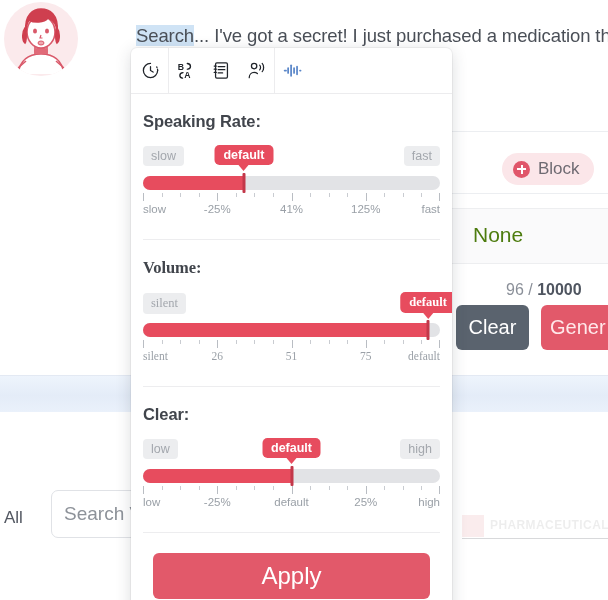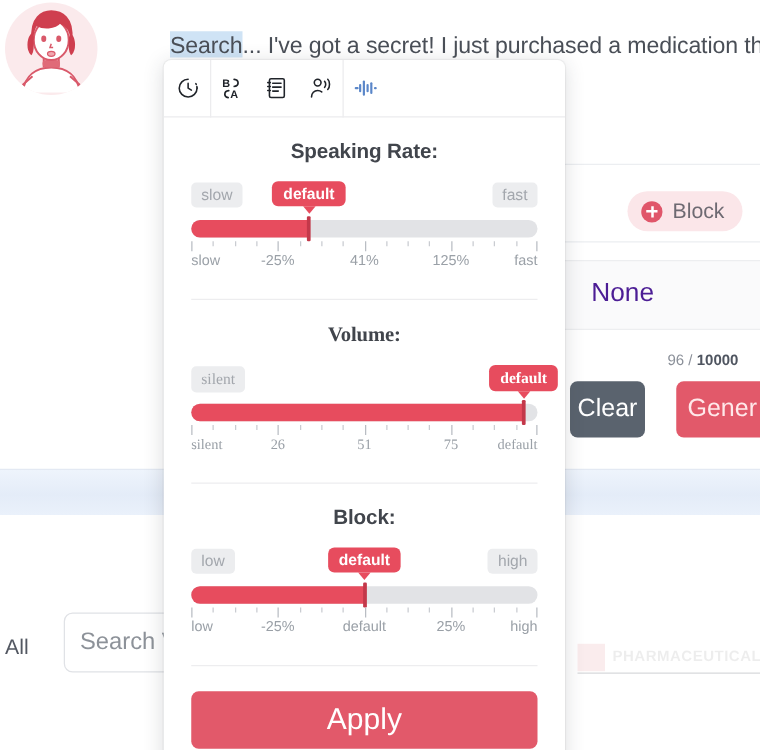--- a/index.html
+++ b/index.html
@@ -121,39 +121,39 @@
     left: 440px; top: 208px;
     width: 172px; height: 56px;
     background: #fafafb;
     border-top: 1px solid #edeef0;
     border-bottom: 1px solid #edeef0;
   }
   .none-label {
     position: absolute;
     left: 473px; top: 223px;
     font-size: 21px;
-    color: #4c1d95;
+    color: #4d7c0f;
     text-align: right;
   }
 
   
   .counter {
     position: absolute;
-    left: 534px; top: 281px;
-    font-size: 12px;
+    left: 506px; top: 281px;
+    font-size: 16px;
     color: #8b9099;
     white-space: nowrap;
   }
   .counter b { color: #4f5560; font-weight: 700; }
 
   
   .clear-btn {
     position: absolute;
     left: 456px; top: 305px;
-    width: 60px; height: 45px;
+    width: 73px; height: 45px;
     border-radius: 6px;
     background: #5a636e;
     color: #ffffff;
     font-size: 20px;
     display: flex; align-items: center; justify-content: center;
     cursor: pointer;
   }
   .generate-btn {
     position: absolute;
     left: 541px; top: 305px;
@@ -256,21 +256,21 @@
   .tb-div {
     width: 1px; height: 46px;
     background: #ececee;
   }
   .tb-btn {
     width: 35px; height: 46px;
     display: flex; align-items: center; justify-content: center;
     cursor: pointer;
   }
 
-  .popup-body { padding: 0 22px; text-align: center; }
+  .popup-body { padding: 0 12px; }
 
   .section { padding-top: 18px; }
   .section + .section { border-top: 1px solid #ededef; margin-top: 20px; }
 
   .section-title {
     font-size: 16.5px;
     font-weight: 700;
     color: #41454c;
     letter-spacing: -0.1px;
     margin-bottom: 15px;
@@ -597,21 +597,21 @@
           <span class="tick-label" style="left:0">silent</span>
           <span class="tick-label" style="left:25%;transform:translateX(-50%)">26</span>
           <span class="tick-label" style="left:50%;transform:translateX(-50%)">51</span>
           <span class="tick-label" style="left:75%;transform:translateX(-50%)">75</span>
           <span class="tick-label" style="right:0">default</span>
         </div>
         <div class="divider-line"></div>
       </div>
 
       <div class="section" style="border-top:none;margin-top:0;">
-        <div class="section-title">Block:</div>
+        <div class="section-title">Clear:</div>
         <div class="cap-row">
           <span class="cap-pill left">low</span>
           <span class="cap-badge" style="left:50%">default</span>
           <span class="cap-pill right">high</span>
         </div>
         <div class="slider">
           <div class="slider-fill" style="width:50%"></div>
           <div class="slider-handle" style="left:50%"></div>
         </div>
         <div class="ticks">

